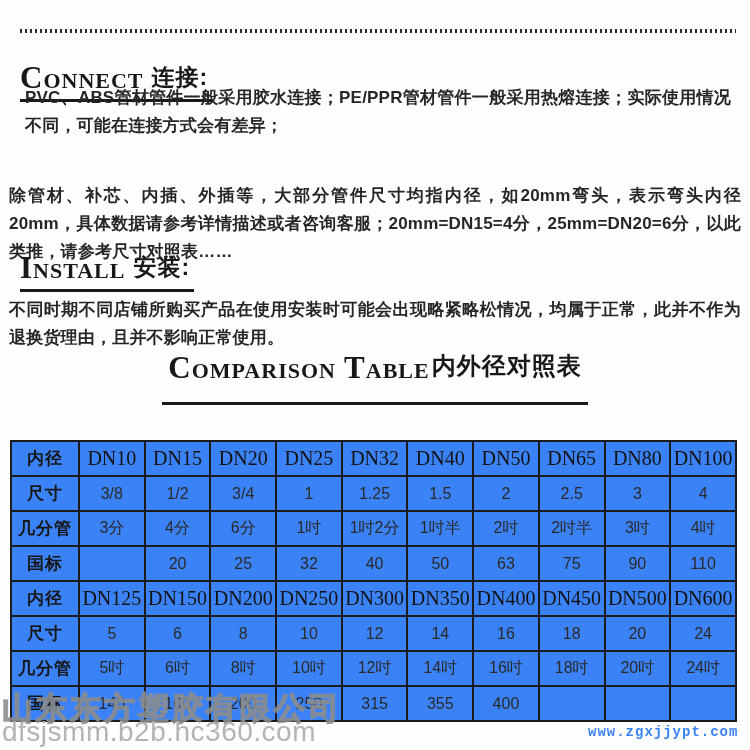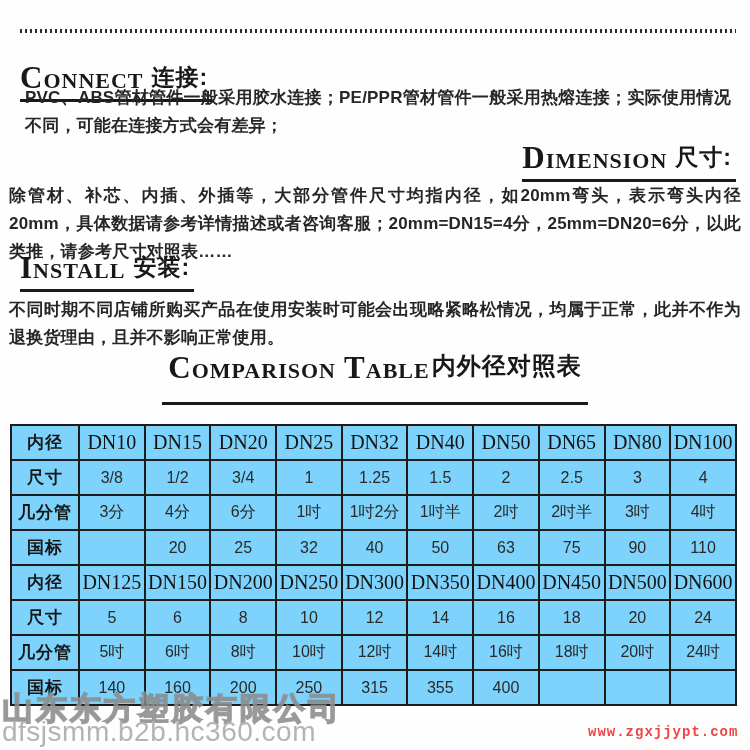--- a/index.html
+++ b/index.html
@@ -31,22 +31,22 @@
     position:absolute; font-size:17px; line-height:28px;
     font-weight:600; color:#262626; letter-spacing:0.2px;
     text-align:justify;
   }
   .tbl-head-wrap { position:absolute; top:350px; left:0; width:750px; text-align:center; }
   .tbl-head {
     display:inline-block; border-bottom:3px solid #1a1a1a; padding:0 6px 16px 6px;
   }
   .tbl-head .sec-title-zh { margin-left:2px; top:-4px; font-size:24px; }
   table.cmp {
-    position:absolute; left:10px; top:424px; width:727px; height:250px;
-    border-collapse:collapse; table-layout:fixed; background:#7dd3fc;
+    position:absolute; left:10px; top:440px; width:727px; height:250px;
+    border-collapse:collapse; table-layout:fixed; background:#3b82f6;
   }
   table.cmp td {
     border:2px solid #1c1c1c; text-align:center; vertical-align:middle;
     font-size:16px; color:#2a2a2a; height:35px; overflow:hidden;
   }
   table.cmp td.lbl { font-weight:700; font-size:17px; color:#161616; letter-spacing:1px; }
   table.cmp td.dn {
     font-family:"Liberation Serif","DejaVu Serif",serif;
     font-weight:400; font-size:20px; color:#131313;
   }
@@ -57,39 +57,36 @@
     -webkit-text-stroke:1.5px rgba(140,140,140,0.85);
     white-space:nowrap;
   }
   .wm-hc360 {
     position:absolute; left:2px; top:716px; z-index:5;
     font-size:28px; color:#b4b4b4; letter-spacing:0.5px; white-space:nowrap;
   }
   .wm-url {
     position:absolute; left:588px; top:724px; z-index:5;
     font-family:"Liberation Mono","DejaVu Sans Mono",monospace;
-    font-weight:700; font-size:14px; color:#ef4444; letter-spacing:1px;
+    font-weight:700; font-size:14px; color:#3b82f6; letter-spacing:1px;
     white-space:nowrap;
   }
 </style>
 </head>
 <body>
 
 <div class="page">
 
   <div class="dotted-rule"></div>
 
   <div class="sec-head" style="left:20px; top:60px;">
     <span class="sec-title-en">Connect</span><span class="sec-title-zh">连接:</span>
   </div>
   <div class="para" style="left:25px; top:84px; width:706px;">PVC、ABS管材管件一般采用胶水连接；PE/PPR管材管件一般采用热熔连接；实际使用情况不同，可能在连接方式会有差异；</div>
 
-  <div class="sec-head" style="right:14px; top:140px;">
-    <span class="sec-title-en">Dimension</span><span class="sec-title-zh">尺寸:</span>
-  </div>
   <div class="para" style="left:9px; top:182px; width:732px;">除管材、补芯、内插、外插等，大部分管件尺寸均指内径，如20mm弯头，表示弯头内径20mm，具体数据请参考详情描述或者咨询客服；20mm=DN15=4分，25mm=DN20=6分，以此类推，请参考尺寸对照表……</div>
 
   <div class="sec-head" style="left:20px; top:250px;">
     <span class="sec-title-en">Install</span><span class="sec-title-zh">安装:</span>
   </div>
   <div class="para" style="left:9px; top:296px; width:732px;">不同时期不同店铺所购买产品在使用安装时可能会出现略紧略松情况，均属于正常，此并不作为退换货理由，且并不影响正常使用。</div>
 
   <div class="tbl-head-wrap">
     <div class="tbl-head">
       <span class="sec-title-en">Comparison Table</span><span class="sec-title-zh">内外径对照表</span>

